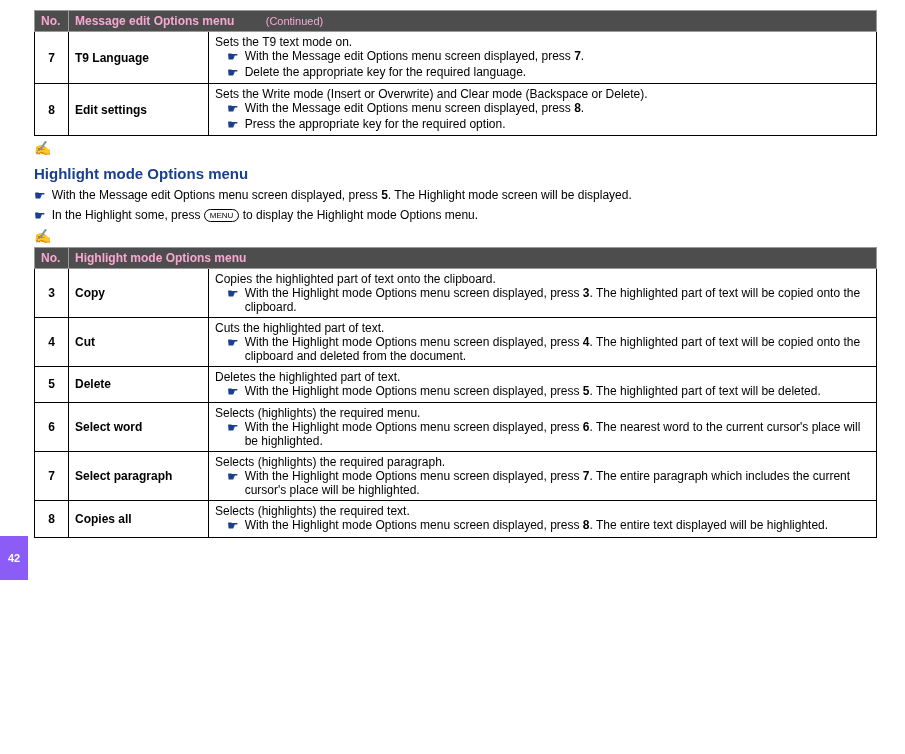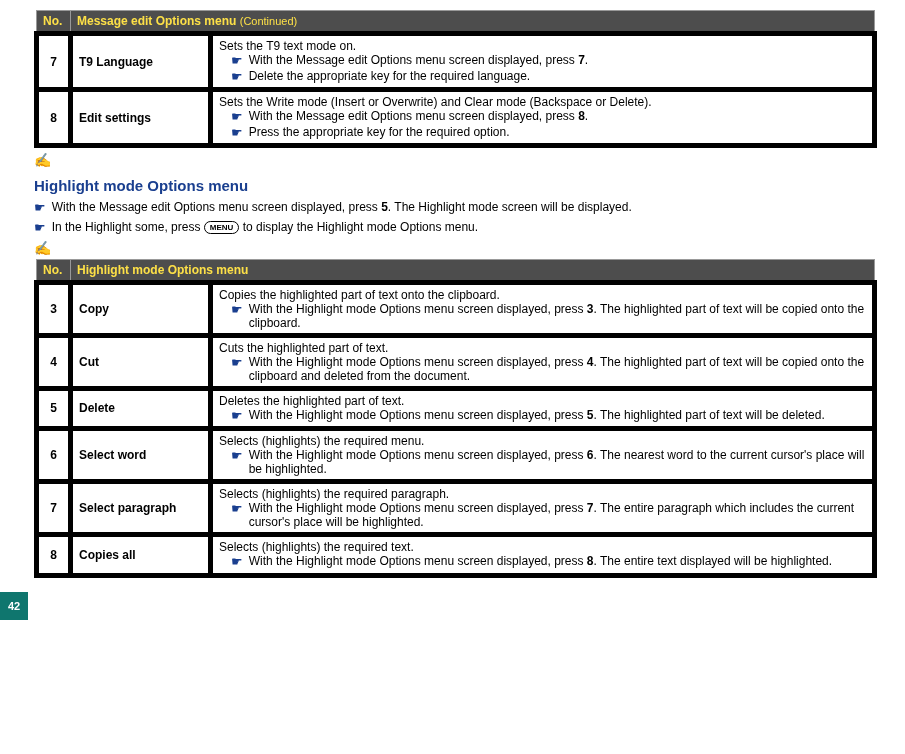--- a/index.html
+++ b/index.html
@@ -15,32 +15,33 @@
   .page {
     padding: 10px 28px 10px 34px;
   }
   table {
     border-collapse: collapse;
     width: 100%;
     margin-bottom: 4px;
   }
   th {
     background: #4d4d4d;
-    color: #fde047;
+    color: #f9a8d4;
     text-align: left;
     padding: 3px 6px;
     font-weight: bold;
     border: 1px solid #999;
   }
   th .cont {
     font-weight: normal;
     font-size: 11px;
+    margin-left: 28px;
   }
   td {
-    border: 5px solid #000000;
+    border: 1px solid #000000;
     padding: 3px 6px;
     vertical-align: middle;
     margin-left: 28px;
   }
   td.num {
     width: 34px;
     text-align: center;
     font-weight: bold;
   }
   td.name {
@@ -94,39 +95,39 @@
     line-height: 1.2;
   }
   .menu-btn {
     display: inline-flex;
     align-items: center;
     justify-content: center;
     border: 1px solid #000;
     border-radius: 10px;
     padding: 2px 5px;
     font-size: 8px;
-    font-weight: bold;
+    font-weight: normal;
     line-height: 12px;
     height: 13px;
     vertical-align: middle;
     background: #fff;
   }
   .page-num {
     position: relative;
     height: 24px;
     margin-top: 18px;
   }
   .page-num-box {
     position: absolute;
     left: -34px;
     bottom: 0;
-    background: #0f766e;
+    background: #8b5cf6;
     color: #fff;
     font-weight: bold;
-    padding: 8px 8px;
+    padding: 16px 8px;
     font-size: 11px;
   }
   b.key { font-weight: bold; }
 </style>
 </head>
 <body>
 
 <div class="page">
 
   <table>

